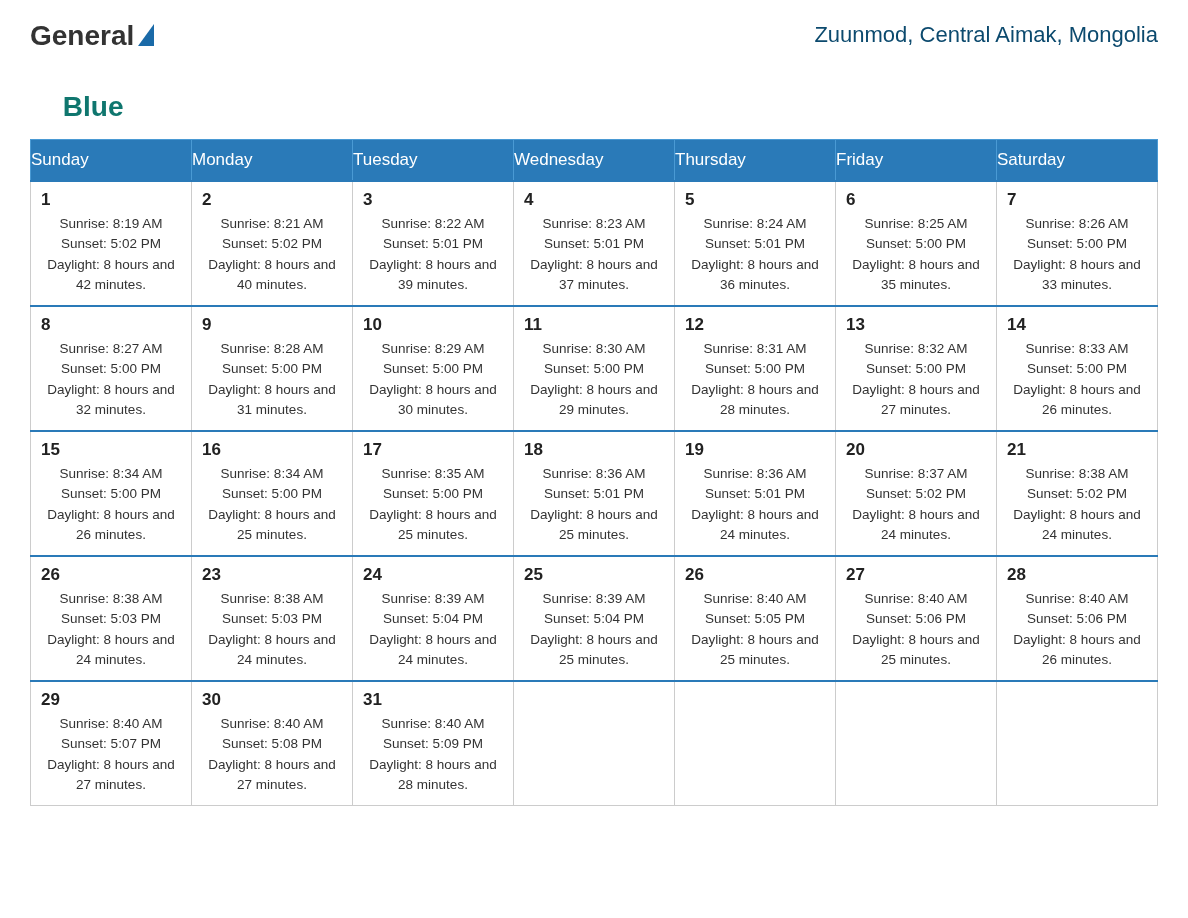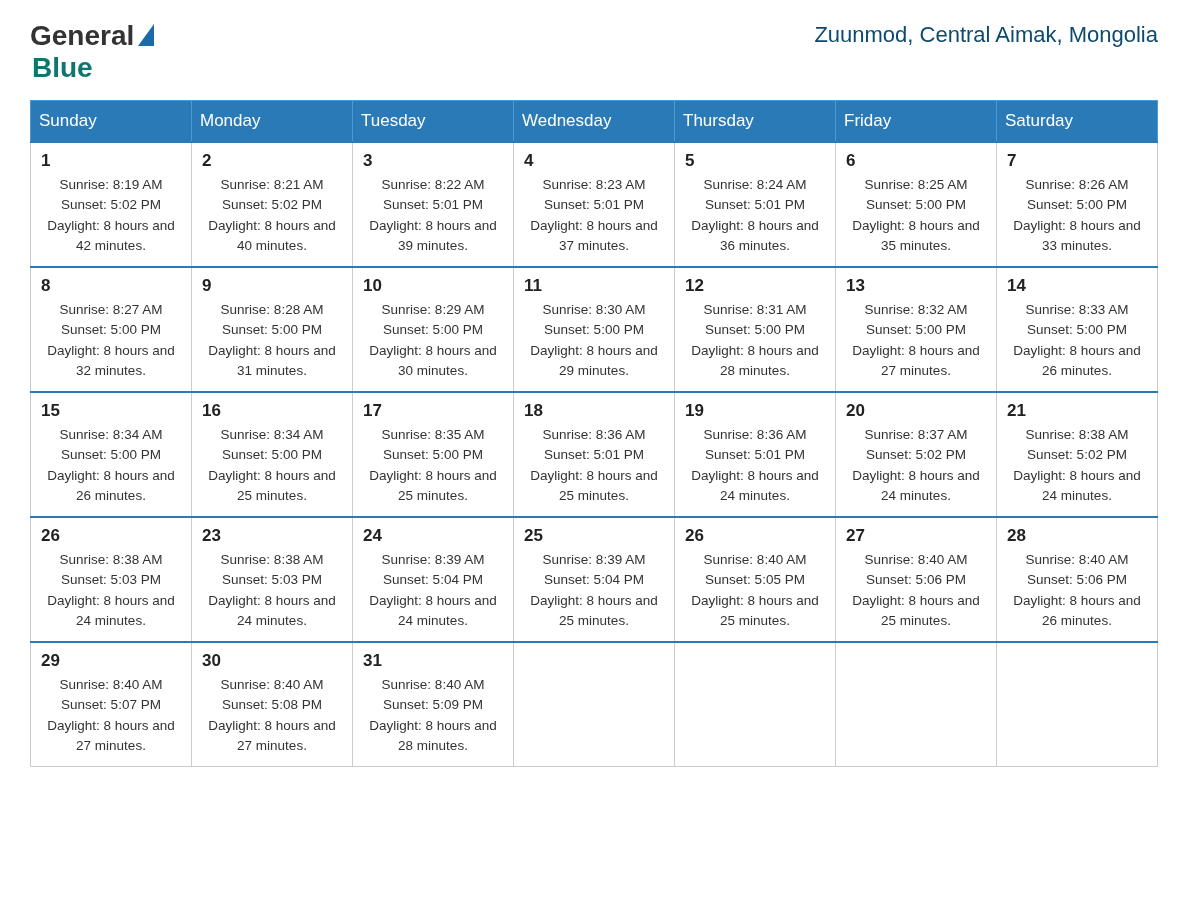--- a/index.html
+++ b/index.html
@@ -12,21 +12,22 @@
     }
     .header {
       display: flex;
       justify-content: space-between;
       align-items: flex-start;
       margin-bottom: 16px;
     }
     .logo {
       display: flex;
       flex-direction: column;
-      align-items: flex-start;
+      align-items: center;
+      gap: 39px;
     }
     .logo-text {
       display: flex;
       align-items: center;
     }
     .logo-general {
       font-size: 28px;
       font-weight: bold;
       color: #333;
     }
@@ -59,21 +60,21 @@
       margin-top: 2px;
     }
     .calendar {
       width: 100%;
       border-collapse: collapse;
       border: 1px solid #aaa;
     }
     .calendar th {
       background-color: #2a7ab8;
       color: #fff;
-      padding: 10px 8px;
+      padding: 10px 0;
       font-size: 17px;
       font-weight: normal;
       text-align: left;
       border: 1px solid #4a9ad4;
     }
     .calendar td {
       vertical-align: top;
       padding: 8px 10px 10px 10px;
       border: 1px solid #ccc;
       width: 14.28%;

